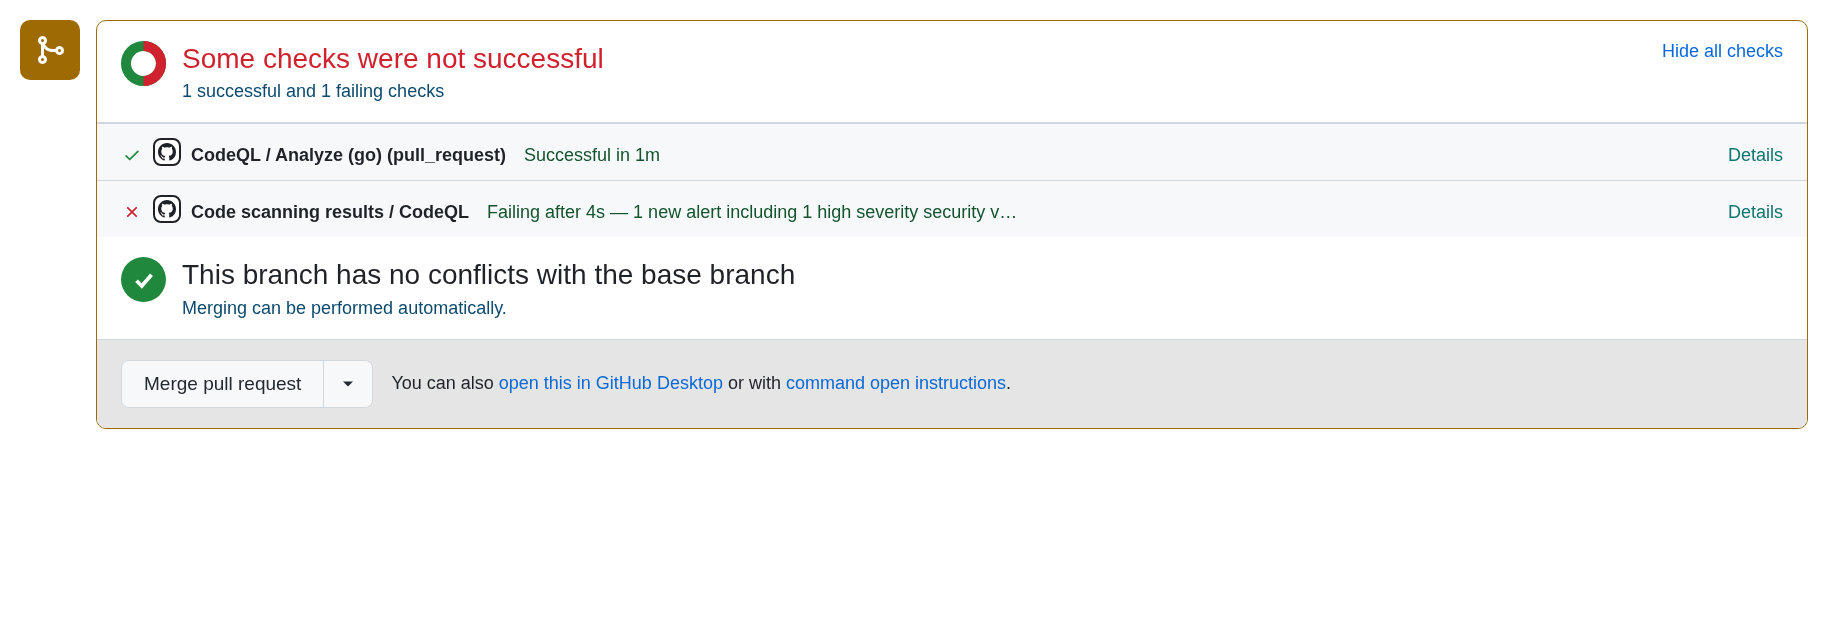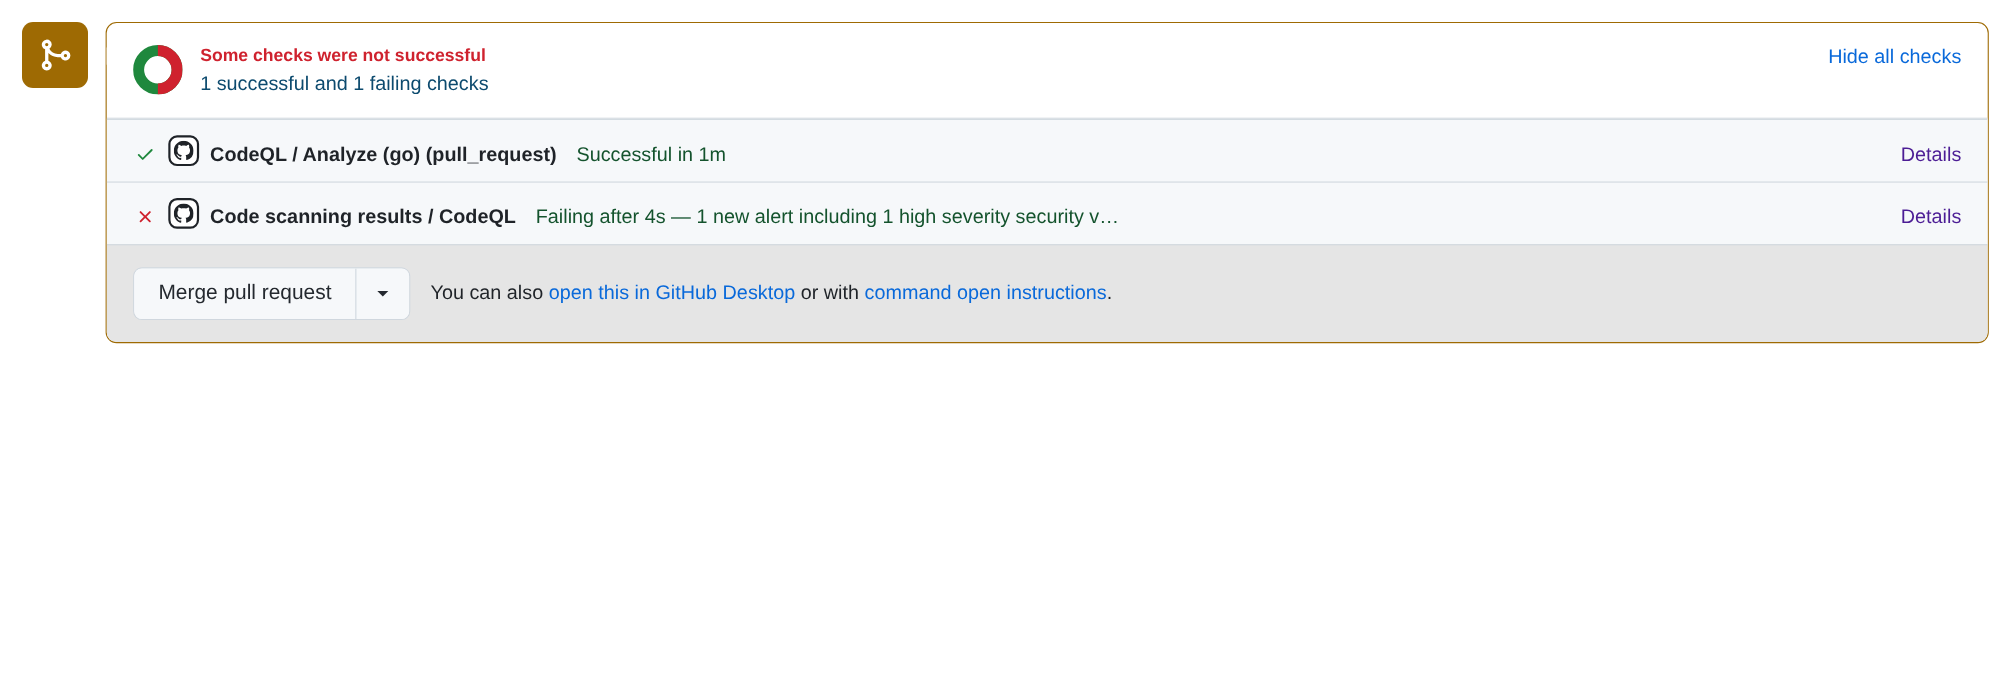--- a/index.html
+++ b/index.html
@@ -82,22 +82,22 @@
       flex-shrink: 0;
       background: #1f883d;
       border-radius: 50%;
       display: flex;
       align-items: center;
       justify-content: center;
     }
     .circle-check svg { width: 24px; height: 24px; stroke: #ffffff; stroke-width: 2.5; fill: none; }
     .section-body { flex: 1; }
     .section-title {
-      font-size: 16px;
-      font-weight: 700;
+      font-size: 28px;
+      font-weight: 400;
       line-height: 1.3;
     }
     .title-red { color: #cf222e; }
     .title-dark { color: #1f2328; }
     .section-sub {
       color: #0c4a6e;
       font-size: 18px;
       margin-top: 4px;
     }
     .section-link {
@@ -148,21 +148,21 @@
       font-size: 18px;
       color: #14532d;
       overflow: hidden;
       text-overflow: ellipsis;
       white-space: nowrap;
       flex: 1;
       min-width: 0;
       margin-left: 8px;
     }
     .check-details {
-      color: #4c1d95;
+      color: #0f766e;
       font-size: 18px;
       text-decoration: none;
       cursor: pointer;
       margin-left: auto;
       flex-shrink: 0;
     }
     .merge-footer {
       background: #e5e5e5;
       padding: 20px 24px;
       display: flex;
@@ -255,20 +255,31 @@
           <svg viewBox="0 0 16 16">
               <path d="M8 0C3.58 0 0 3.58 0 8c0 3.54 2.29 6.53 5.47 7.59.4.07.55-.17.55-.38 0-.19-.01-.82-.01-1.49-2.01.37-2.53-.49-2.69-.94-.09-.23-.48-.94-.82-1.13-.28-.15-.68-.52-.01-.53.63-.01 1.08.58 1.23.82.72 1.21 1.87.87 2.33.66.07-.52.28-.87.51-1.07-1.78-.2-3.64-.89-3.64-3.95 0-.87.31-1.59.82-2.15-.08-.2-.36-1.02.08-2.12 0 0 .67-.21 2.2.82.64-.18 1.32-.27 2-.27.68 0 1.36.09 2 .27 1.53-1.04 2.2-.82 2.2-.82.44 1.1.16 1.92.08 2.12.51.56.82 1.27.82 2.15 0 3.07-1.87 3.75-3.65 3.95.29.25.54.73.54 1.48 0 1.07-.01 1.93-.01 2.2 0 .21.15.46.55.38A8.013 8.013 0 0 0 16 8c0-4.42-3.58-8-8-8z"></path>
             </svg>
         </span>
         <span class="check-name">Code scanning results / CodeQL</span>
         <span class="check-desc">Failing after 4s — 1 new alert including 1 high severity security v…</span>
         <a class="check-details">Details</a>
       </div>
     </div>
 
+    <div class="section">
+      <div class="circle-check">
+        <svg viewBox="0 0 16 16">
+            <path d="M3 8.5 L6.5 12 L13 4.5"></path>
+          </svg>
+      </div>
+      <div class="section-body">
+        <div class="section-title title-dark">This branch has no conflicts with the base branch</div>
+        <div class="section-sub">Merging can be performed automatically.</div>
+      </div>
+    </div>
 
     <div class="merge-footer">
       <div class="btn-group">
         <button class="btn-merge">Merge pull request</button>
         <button class="btn-caret">
           <svg viewBox="0 0 12 8">
               <path d="M1 1.5 L6 6.5 L11 1.5 Z"></path>
             </svg>
         </button>
       </div>

